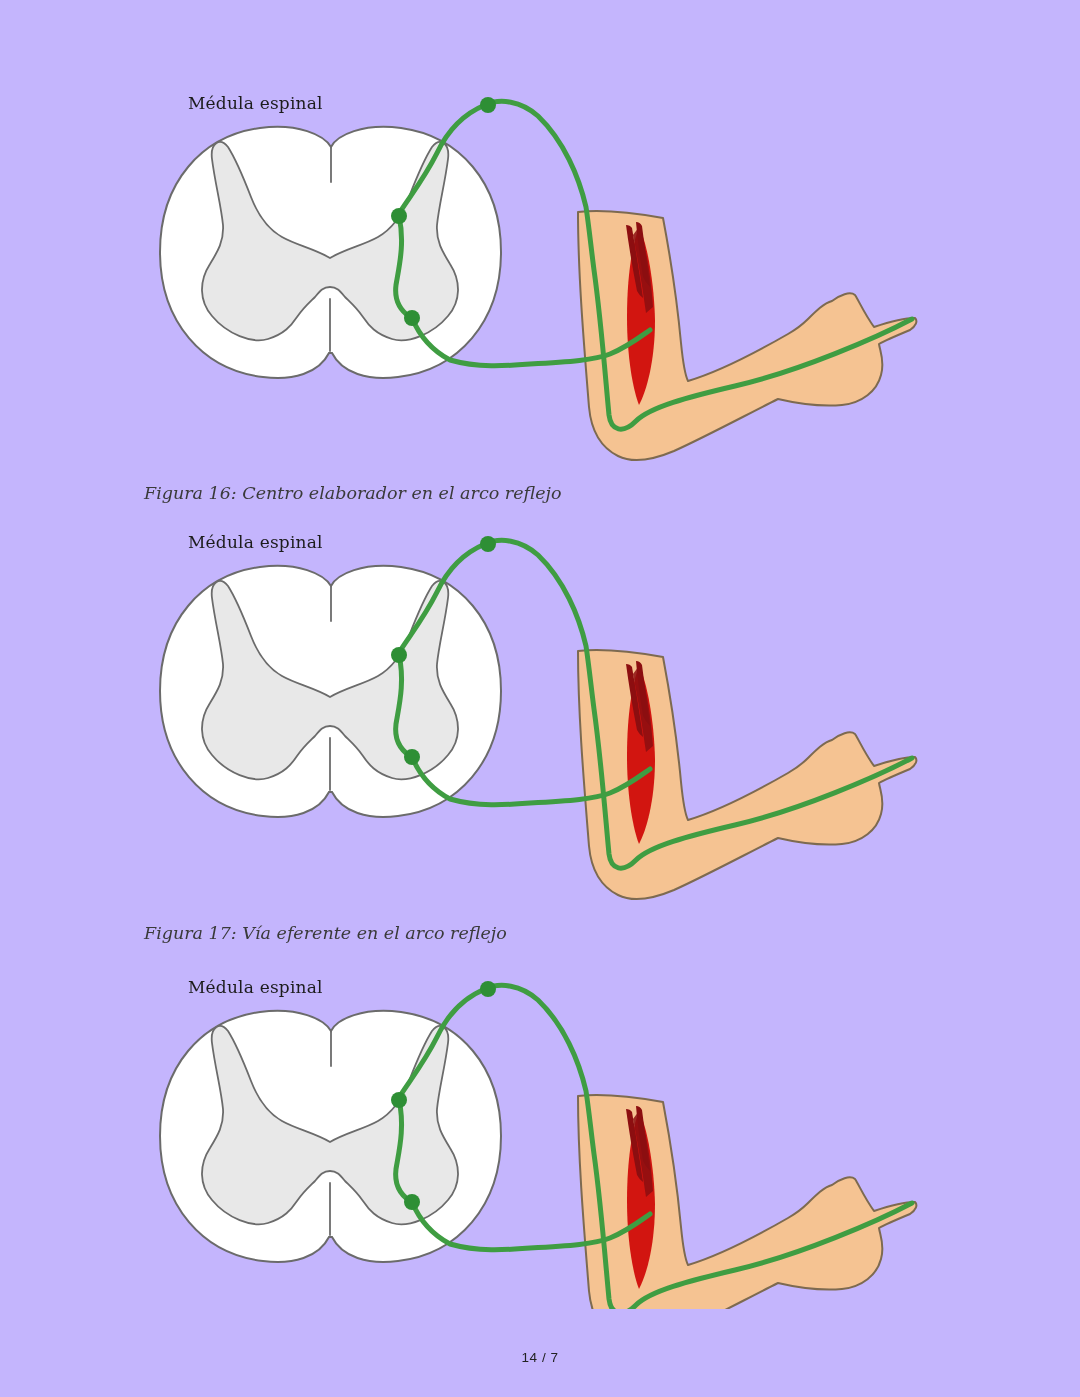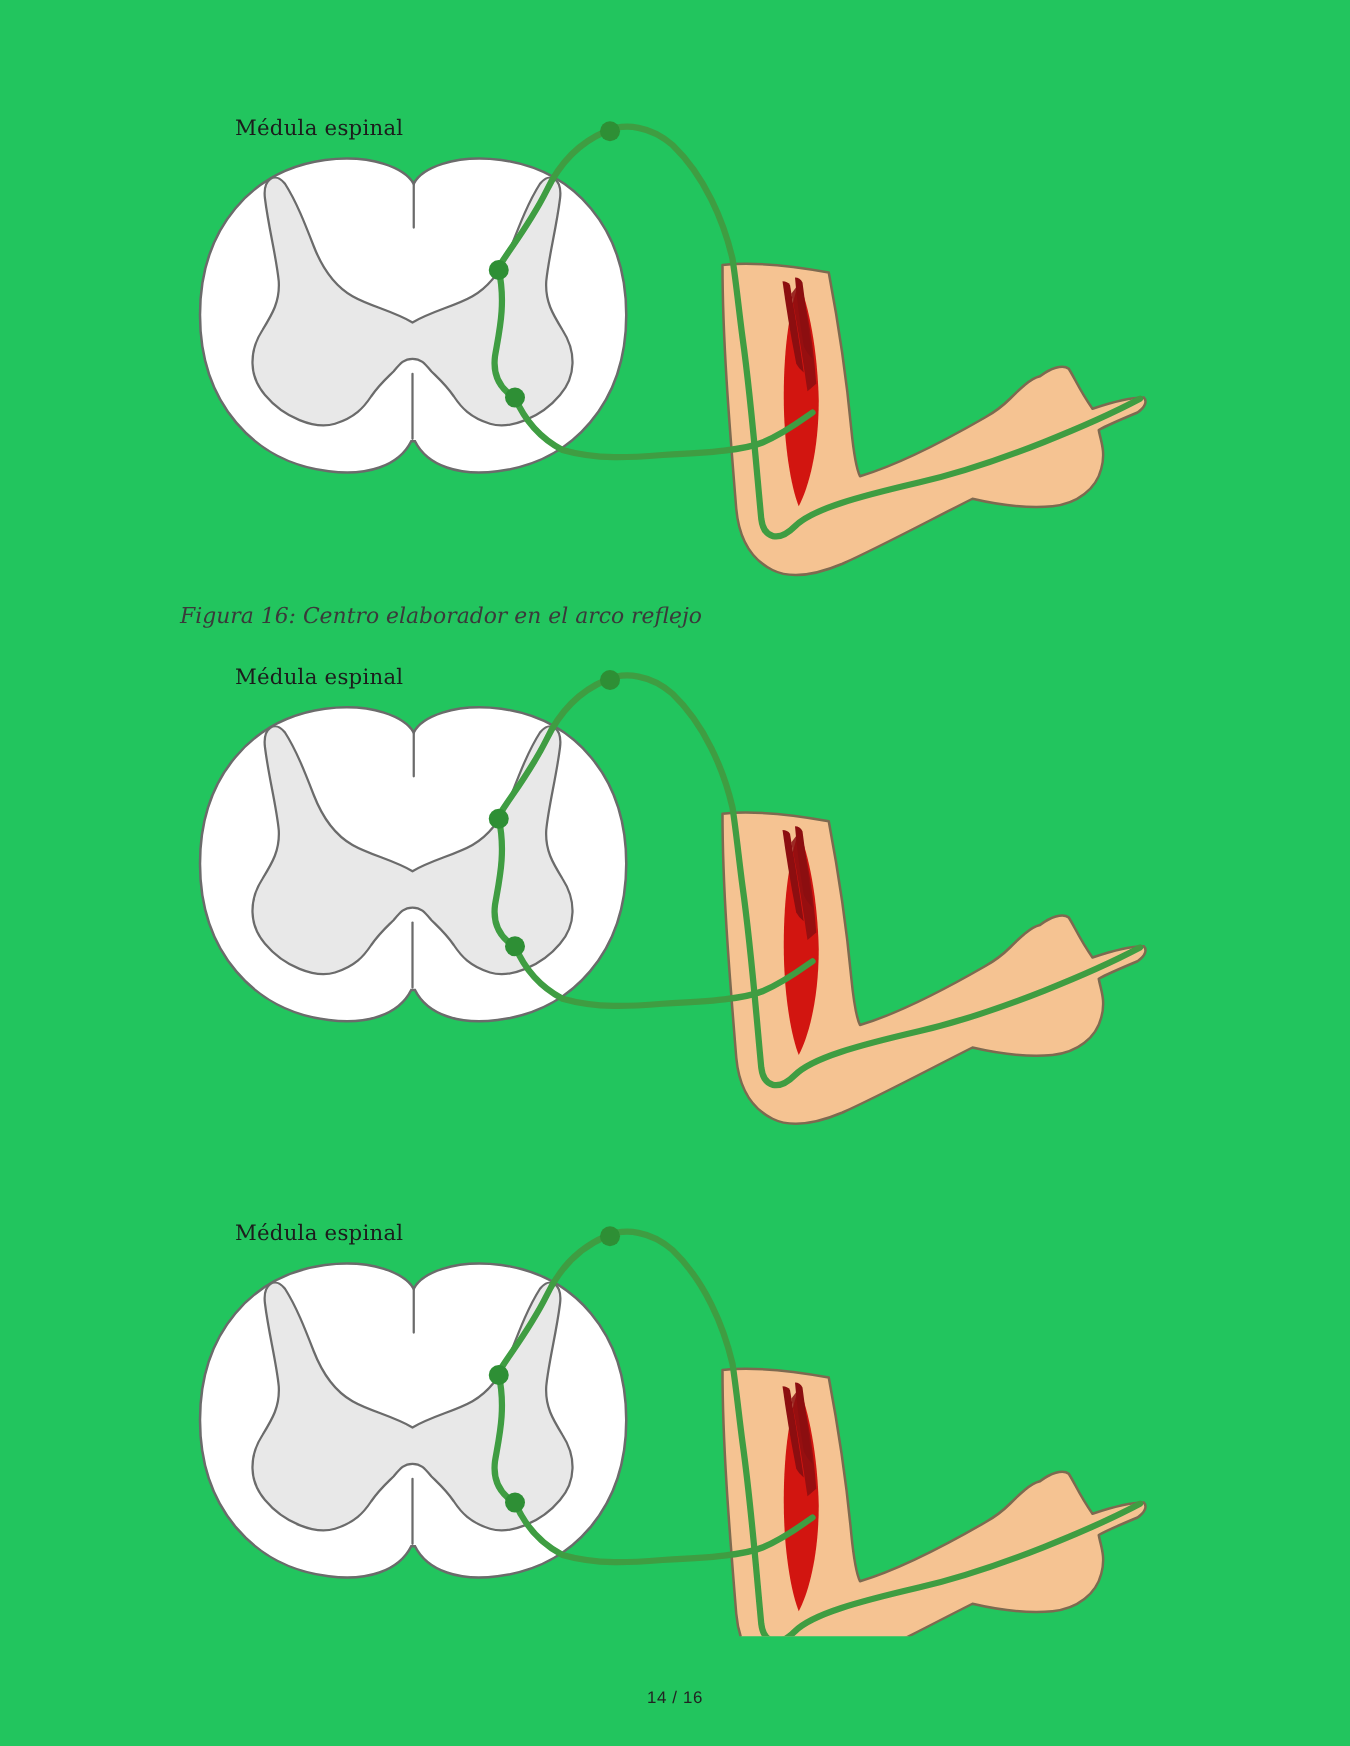--- a/index.html
+++ b/index.html
@@ -1,21 +1,21 @@
 <!DOCTYPE html>
 <html style="--nerve-green: #3f9d42; --nerve-green-dark: #2e8f35; --skin: #f5c392; --arm-outline: #7d6a50; --muscle-red: #d21510; --muscle-dark: #8c0e10; --gray-matter: #e8e8e8; --cord-outline: #6b6b6b; --text: #1c1c1c; --caption-text: #3a3a3a;"><head>
 <meta charset="utf-8">
 <style>
   html,body{margin:0;padding:0;}
   body{
     width:1080px;height:1397px;background:#ffffff;
     font-family:"DejaVu Serif", serif;
     position:relative;overflow:hidden;
   }
-  .page{position:absolute;inset:0;background:#22c55e;}
+  .page{position:absolute;inset:0;background:#c4b5fd;}
 
   .defs-svg{position:absolute;width:0;height:0;overflow:hidden;}
 
   .fig{position:absolute;left:140px;width:790px;height:385px;margin:0;padding:0;}
   .fig .diagram-svg{position:absolute;left:0;top:0;width:790px;height:385px;display:block;}
   .fig1{top:85px;}
   .fig2{top:524px;}
   .fig3{top:969px;height:340px;overflow:hidden;}
 
   .cord-label{
@@ -112,23 +112,24 @@
     <span class="cord-label">Médula espinal</span>
   </figure>
   <p class="caption cap1">Figura 16: Centro elaborador en el arco reflejo</p>
 
   <figure class="fig fig2">
     <svg class="diagram-svg" viewBox="0 0 790 385">
       <use href="#reflex-diagram"></use>
     </svg>
     <span class="cord-label">Médula espinal</span>
   </figure>
+  <p class="caption cap2">Figura 17: Vía eferente en el arco reflejo</p>
 
   <figure class="fig fig3">
     <svg class="diagram-svg" viewBox="0 0 790 385">
       <use href="#reflex-diagram"></use>
     </svg>
     <span class="cord-label">Médula espinal</span>
   </figure>
 
-  <div class="footer">14 / 16</div>
+  <div class="footer">14 / 7</div>
 
 </div>
 
 </body></html>

